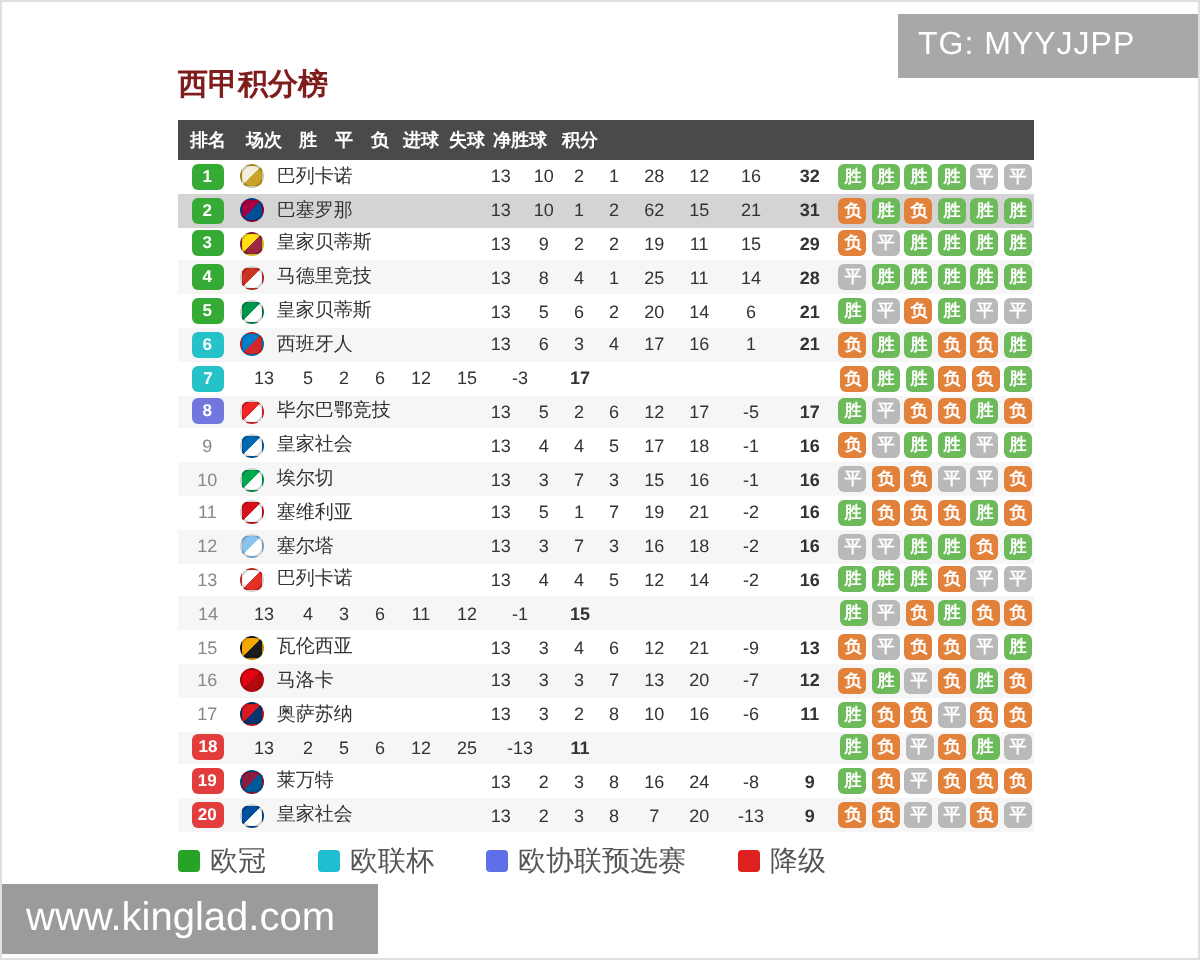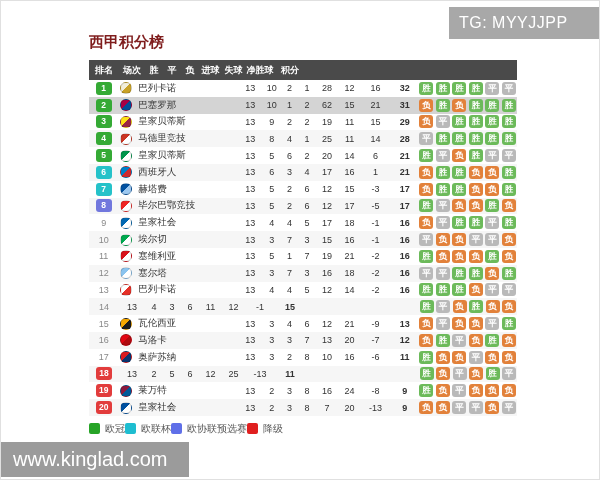--- a/index.html
+++ b/index.html
@@ -47,21 +47,21 @@
   .rank-plain{color:#888;font-size:9px;}
   .logo{
     width:12px;height:12px;border-radius:50%;margin-right:6px;flex:0 0 auto;
     border:1px solid rgba(0,0,0,.18);box-sizing:border-box;
   }
   .team-name{white-space:nowrap;overflow:hidden;color:#333;font-size:9.5px;}
   .form-badge{
     display:inline-block;width:14px;height:13px;line-height:13px;border-radius:3px;
     color:#fff;font-size:8.5px;font-weight:bold;text-align:center;flex:0 0 auto;
   }
-  .legend{display:flex;align-items:flex-end;margin-top:6px;font-size:10px;color:#555;}
+  .legend{display:flex;align-items:flex-end;margin-top:6px;gap:26px;font-size:14px;color:#555;}
   .legend-item{display:flex;align-items:center;gap:5px;}
   .legend-swatch{width:11px;height:11px;border-radius:2px;display:inline-block;}
 </style>
 </head>
 <body>
 
 <div class="wm-top">TG: MYYJJPP</div>
 
 <div class="content">
   <div class="title">西甲积分榜</div>
@@ -223,24 +223,20 @@
           <span class="form-badge" style="background: rgb(108, 186, 90);">胜</span>
           <span class="form-badge" style="background: rgb(108, 186, 90);">胜</span>
           <span class="form-badge" style="background: rgb(226, 129, 58);">负</span>
           <span class="form-badge" style="background: rgb(226, 129, 58);">负</span>
           <span class="form-badge" style="background: rgb(108, 186, 90);">胜</span>
         </span>
       </div>
       <div class="row">
         <span class="cell c-rank">
           <span class="rank-badge" style="background: rgb(37, 194, 201);">7</span>
-        </span>
-        <span class="cell c-team">
-          <span class="logo" style="background: linear-gradient(135deg, rgb(0, 80, 160) 50%, rgb(156, 200, 240) 50%);"></span>
-          <span class="team-name">赫塔费</span>
         </span>
         <span class="cell c-played">13</span>
         <span class="cell c-w">5</span>
         <span class="cell c-d">2</span>
         <span class="cell c-l">6</span>
         <span class="cell c-gf">12</span>
         <span class="cell c-ga">15</span>
         <span class="cell c-gd">-3</span>
         <span class="cell c-pts">17</span>
         <span class="cell c-form">

